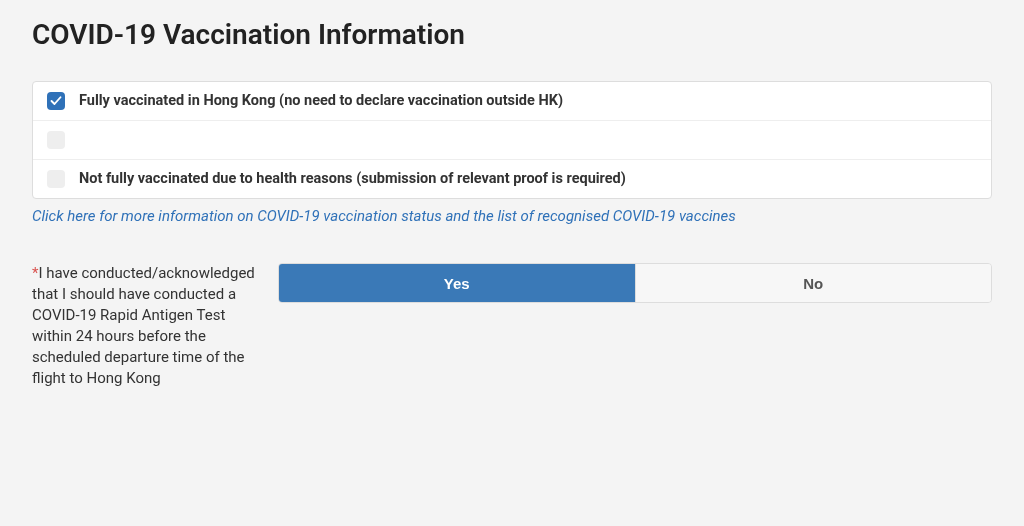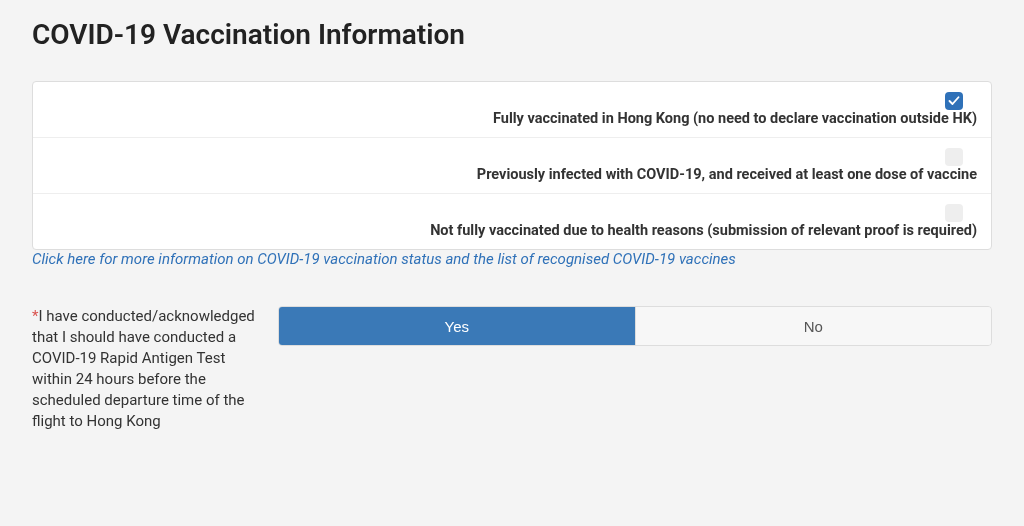--- a/index.html
+++ b/index.html
@@ -18,25 +18,24 @@
       margin-bottom: 30px;
     }
     .option-list {
       border: 1px solid #ddd;
       border-radius: 4px;
       background: #fff;
       overflow: hidden;
     }
     .option-row {
       display: flex;
-      align-items: flex-end;
+      align-items: flex-start;
       padding: 10px 14px;
       border-bottom: 1px solid #eee;
       cursor: pointer;
-      flex-direction: column;
     }
     .option-row:last-child { border-bottom: none; }
     .checkbox {
       width: 18px;
       height: 18px;
       border-radius: 4px;
       background: #eee;
       margin-right: 14px;
       flex-shrink: 0;
       display: flex;
@@ -54,20 +53,21 @@
       width: 12px;
       height: 12px;
     }
     .option-label {
       font-size: 14.5px;
       font-weight: 700;
       color: #333;
     }
     .info-link {
       display: block;
+      margin-top: 8px;
       font-size: 15px;
       font-style: italic;
       color: #2f71b8;
       text-decoration: none;
       cursor: pointer;
     }
     .question-row {
       display: flex;
       margin-top: 38px;
       gap: 0;
@@ -89,21 +89,21 @@
       border-radius: 4px;
       overflow: hidden;
       height: 40px;
     }
     .toggle-btn {
       flex: 1;
       display: flex;
       align-items: center;
       justify-content: center;
       font-size: 15px;
-      font-weight: 400;
+      font-weight: 700;
       cursor: pointer;
       background: #f7f7f7;
       color: #555;
       border: none;
     }
     .toggle-btn.active {
       background: #3a79b7;
       color: #fff;
     }
     .toggle-btn:not(.active) {
@@ -121,21 +121,20 @@
       <svg viewBox="0 0 16 16">
           <path d="M2 8 L6 12 L14 3" stroke="#fff" stroke-width="2.5" fill="none" stroke-linecap="round" stroke-linejoin="round"></path>
         </svg>
     </span>
     <span class="option-label">Fully vaccinated in Hong Kong (no need to declare vaccination outside HK)</span>
   </div>
   <div class="option-row">
     <span class="checkbox">
       
     </span>
-    <span class="option-label">Previously infected with COVID-19, and received at least one dose of vaccine</span>
   </div>
   <div class="option-row">
     <span class="checkbox">
       
     </span>
     <span class="option-label">Not fully vaccinated due to health reasons (submission of relevant proof is required)</span>
   </div>
 </div>
 
 <a class="info-link">Click here for more information on COVID-19 vaccination status and the list of recognised COVID-19 vaccines</a>

